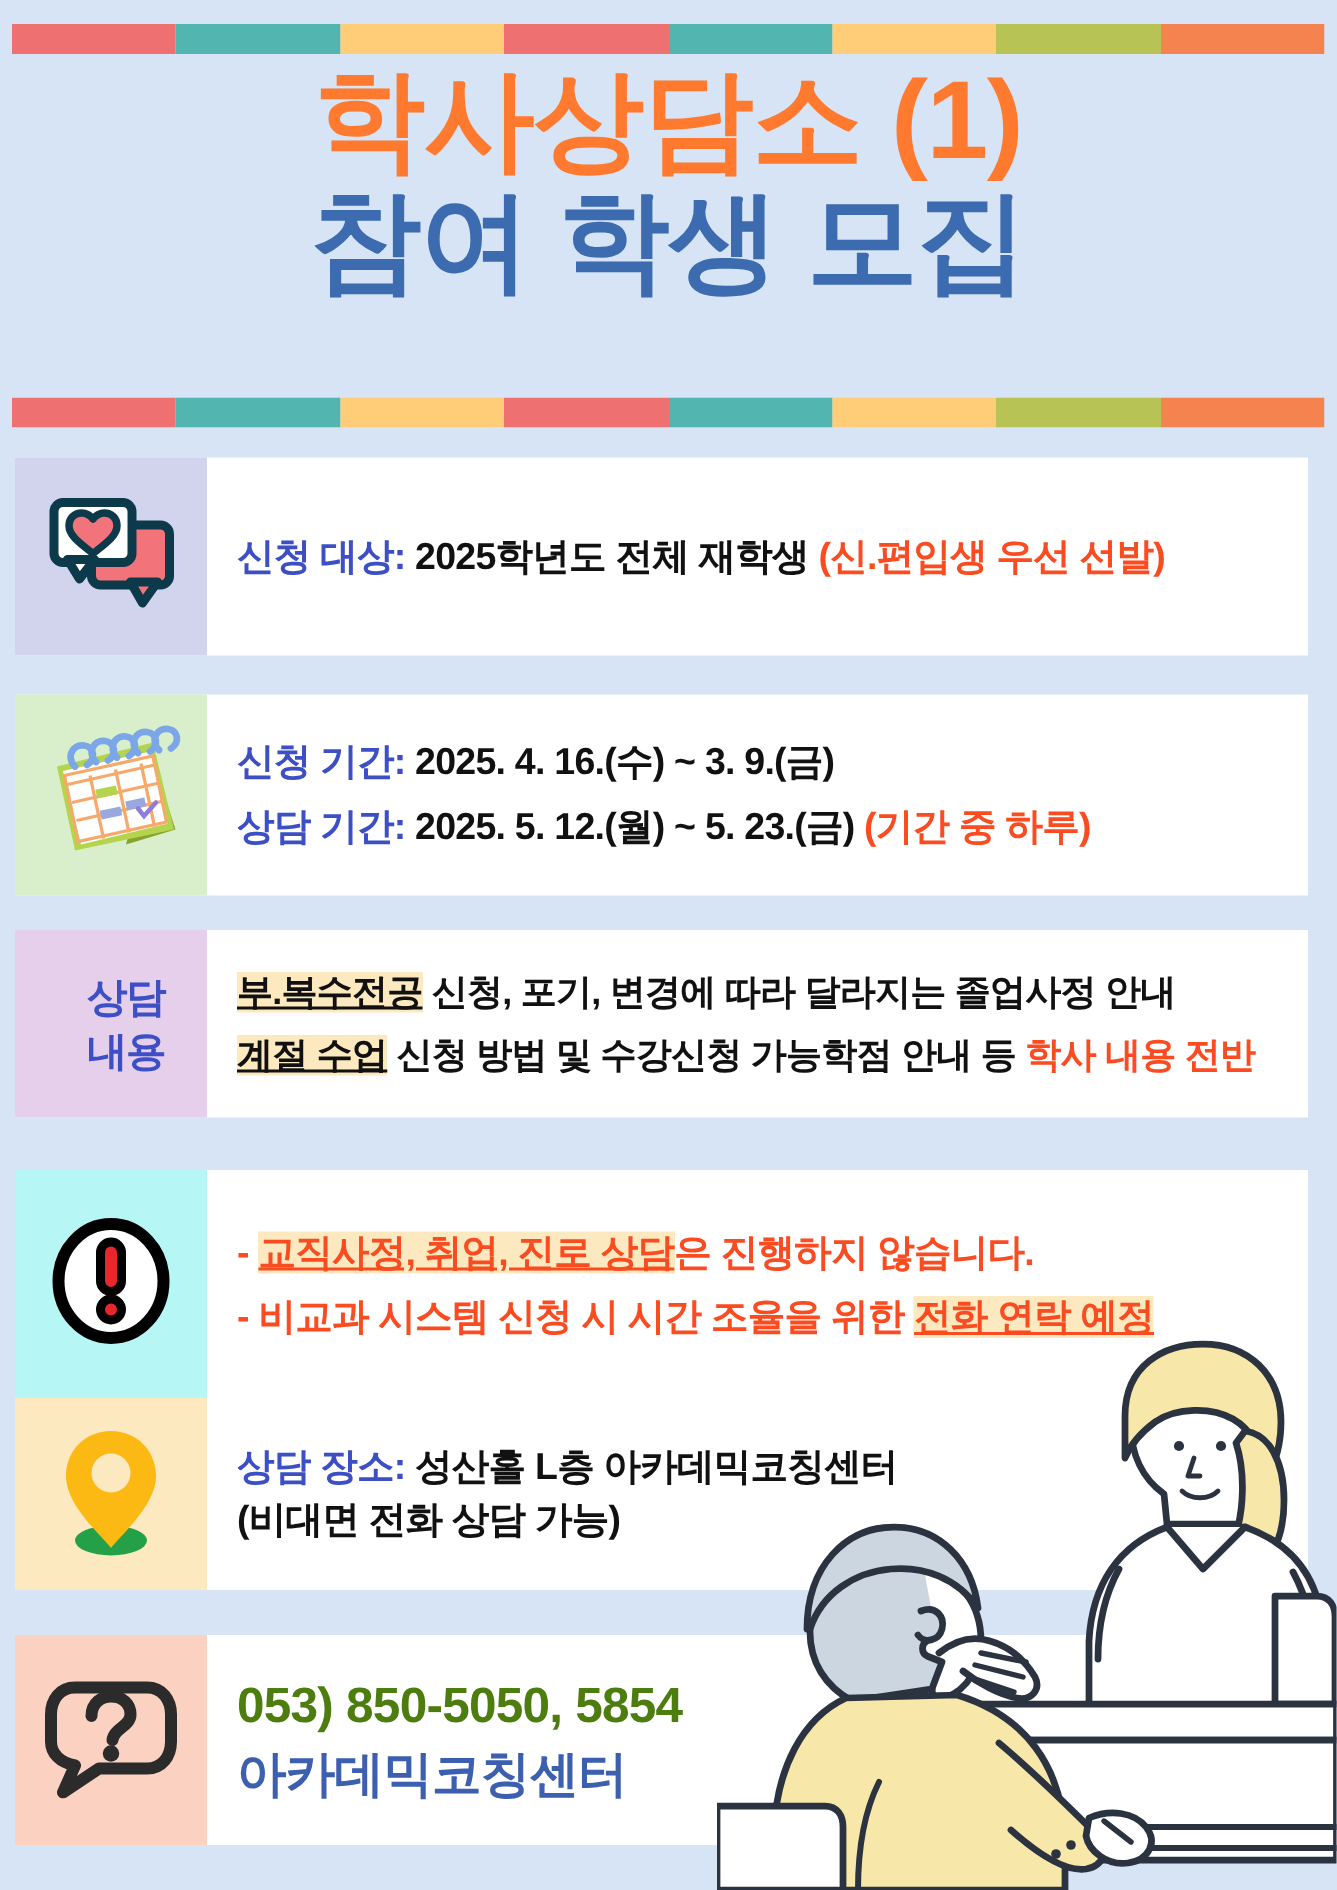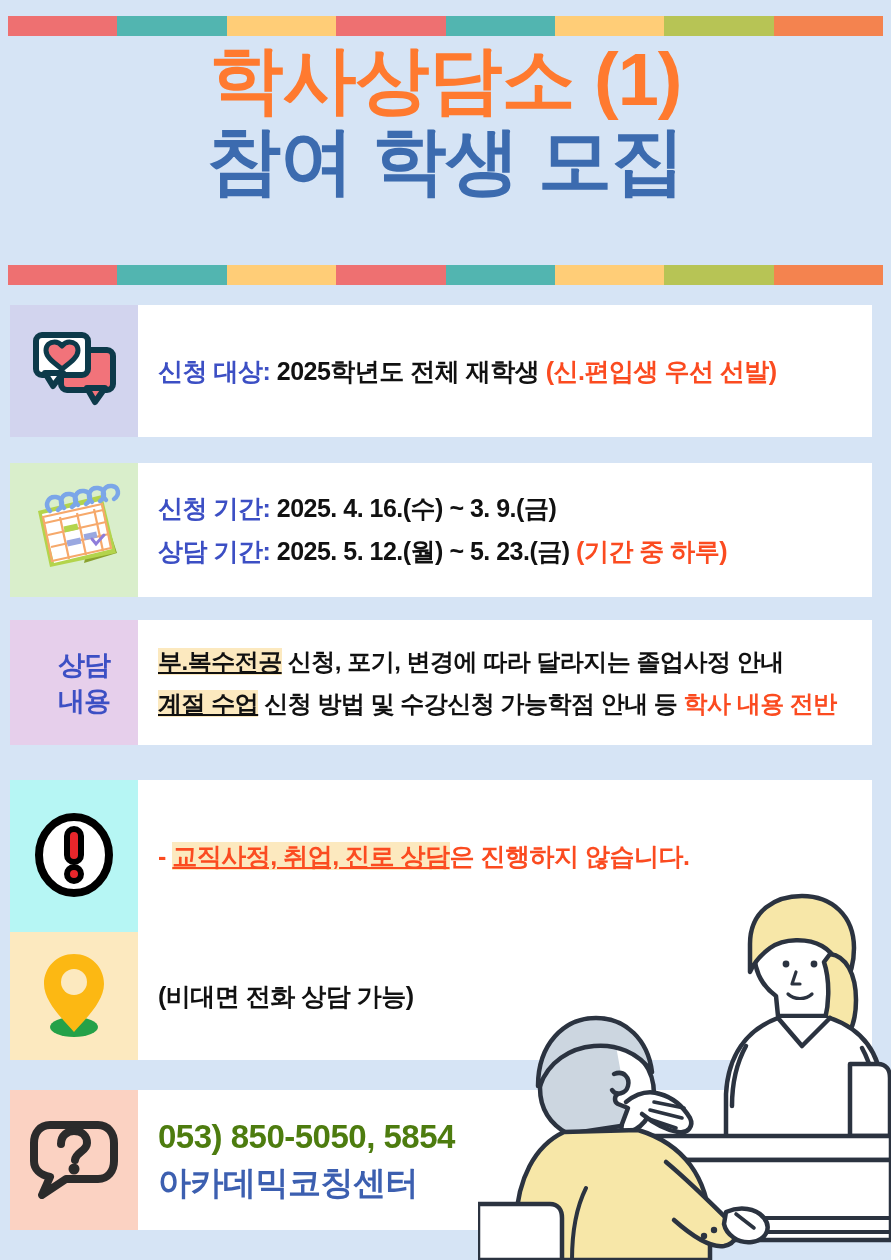--- a/index.html
+++ b/index.html
@@ -196,35 +196,41 @@
           <ellipse cx="42" cy="44" rx="35" ry="38" fill="#ffffff" stroke="#000000" stroke-width="8"></ellipse>
           <rect x="35" y="18" width="14" height="33" rx="7" fill="#e8262b" stroke="#000000" stroke-width="6"></rect>
           <circle cx="42" cy="63" r="7" fill="#e8262b" stroke="#000000" stroke-width="6"></circle>
         </svg>
       </span>
     </div>
     <div class="rowbody">
       <div class="line">
         <span>- </span><span class="hl">교직사정, 취업, 진로 상담</span><span>은 진행하지 않습니다.</span>
       </div>
+      <div class="line">
+        <span>- </span><span>비교과 시스템 신청 시 시간 조율을 위한 </span><span class="hl">전화 연락 예정</span>
+      </div>
     </div>
   </div>
 
   <div class="row r5">
     <div class="iconbox">
       <span>
         <svg width="82" height="92" viewBox="0 0 82 92">
           <ellipse cx="41" cy="79" rx="24" ry="10" fill="#24a148"></ellipse>
           <path d="M41 6 C24 6 11 19 11 36 C11 55 33 74 41 84 C49 74 71 55 71 36 C71 19 58 6 41 6 Z" fill="#fcb813"></path>
           <circle cx="41" cy="34" r="13" fill="#fce9bf"></circle>
         </svg>
       </span>
     </div>
     <div class="rowbody">
       <div class="line">
+        <span class="lab">상담 장소:</span><span class="val"> 성산홀 L층 아카데믹코칭센터</span>
+      </div>
+      <div class="line">
         <span class="val">(비대면 전화 상담 가능)</span>
       </div>
     </div>
   </div>
 
   <div class="row r6">
     <div class="iconbox">
       <span>
         <svg width="92" height="82" viewBox="0 0 92 82">
           <path d="M22 8 H70 C80 8 86 16 86 26 V44 C86 54 80 62 70 62 H38 L14 78 L22 60 C12 58 6 52 6 44 V26 C6 16 12 8 22 8 Z" fill="none" stroke="#2b2b2b" stroke-width="8" stroke-linejoin="round"></path>

